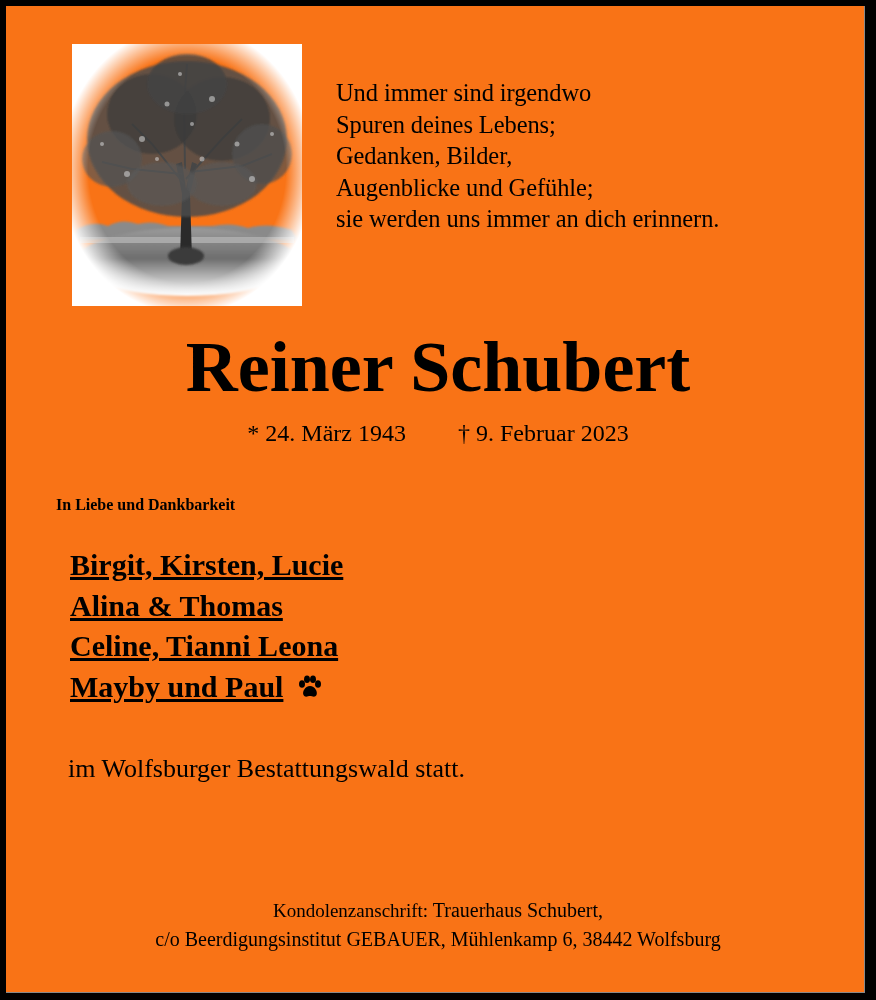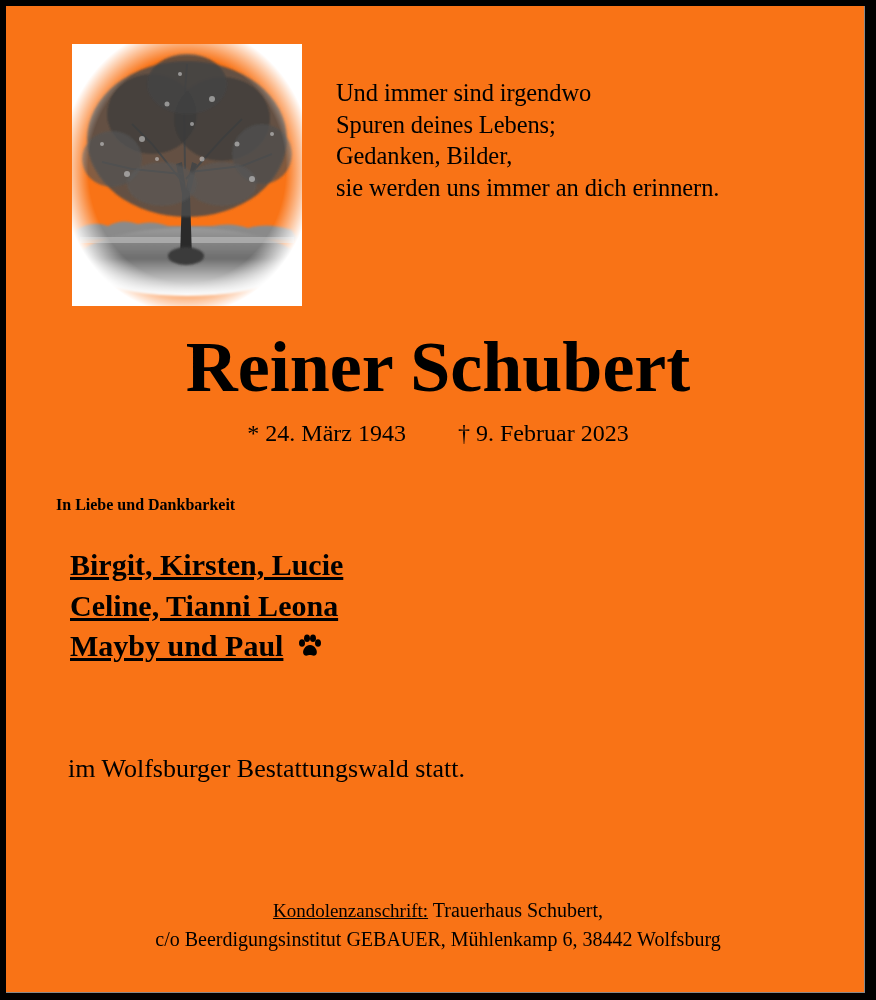--- a/index.html
+++ b/index.html
@@ -39,21 +39,21 @@
   .mourners div { white-space: nowrap; }
   .paw { display: inline-block; vertical-align: middle; margin-left: 14px; position: relative; top: -3px; }
   .service {
     position: absolute; left: 68px; top: 752px; font-size: 26px; line-height: 34px;
   }
   .service div { white-space: nowrap; }
   .condolence {
     position: absolute; left: 0; width: 876px; top: 896px; text-align: center;
     font-size: 20px; line-height: 29px;
   }
-  .condolence .small { font-size: 19px; text-decoration: underline; }
+  .condolence .small { font-size: 19px; }
 </style>
 </head>
 <body>
 
 <div class="card">
 
   <svg class="tree" viewBox="0 0 230 262" xmlns="http://www.w3.org/2000/svg">
     <defs>
       <radialGradient id="vig" cx="50%" cy="48%" r="55%">
         <stop offset="0%" stop-color="#fff" stop-opacity="0"></stop>
@@ -113,38 +113,40 @@
 
     <ellipse cx="114" cy="212" rx="18" ry="9" fill="#3a3a3a" filter="url(#blur)"></ellipse>
 
     <rect x="0" y="0" width="230" height="262" fill="url(#vig)"></rect>
   </svg>
 
   <div class="poem">
     <div>Und immer sind irgendwo</div>
     <div>Spuren deines Lebens;</div>
     <div>Gedanken, Bilder,</div>
+    <div>Augenblicke und Gefühle;</div>
     <div>sie werden uns immer an dich erinnern.</div>
   </div>
 </div>
 
 <div class="name">Reiner Schubert</div>
 
 <div class="dates">
   <span>*</span>
   <span>24. März 1943</span>
   <span class="gap"></span>
   <span>†</span>
   <span>9. Februar 2023</span>
 </div>
 
 <div class="dedication">In Liebe und Dankbarkeit</div>
 
 <div class="mourners">
   <div>Birgit, Kirsten, Lucie</div>
+  <div>Alina &amp; Thomas</div>
   <div>Celine, Tianni Leona</div>
   <div><span>Mayby und Paul</span><svg class="paw" width="26" height="24" viewBox="0 0 26 24" xmlns="http://www.w3.org/2000/svg">
       <ellipse cx="5" cy="9" rx="3" ry="3.8" fill="#000"></ellipse>
       <ellipse cx="10" cy="4.2" rx="3" ry="3.8" fill="#000"></ellipse>
       <ellipse cx="16" cy="4.2" rx="3" ry="3.8" fill="#000"></ellipse>
       <ellipse cx="21" cy="9" rx="3" ry="3.8" fill="#000"></ellipse>
       <path d="M13 11 C8 11 5 17 6.5 20 C8 23 11 21 13 21 C15 21 18 23 19.5 20 C21 17 18 11 13 11 Z" fill="#000"></path>
     </svg></div>
 </div>
 

